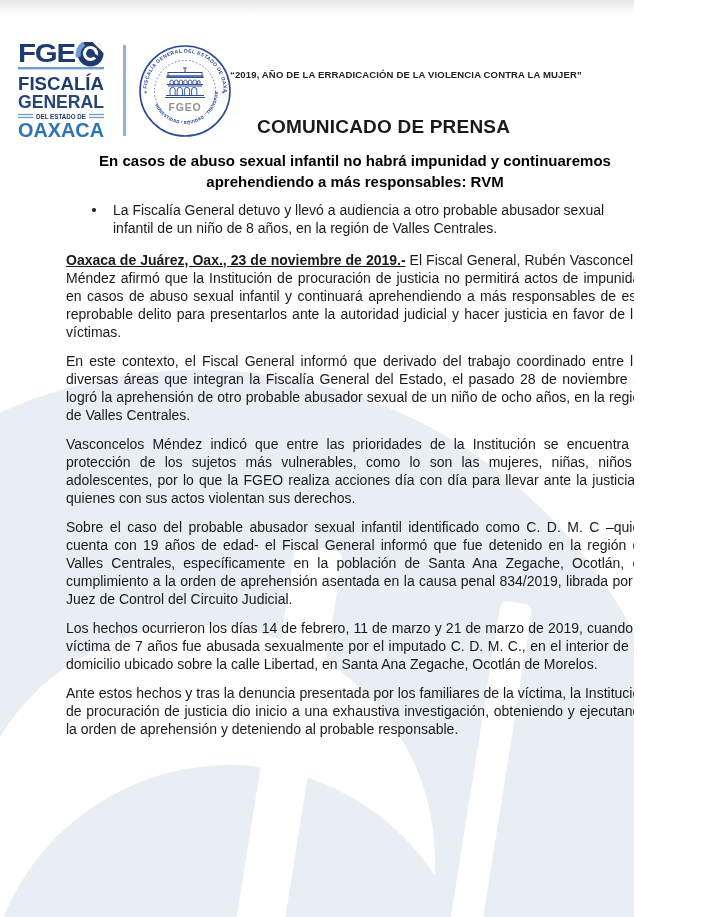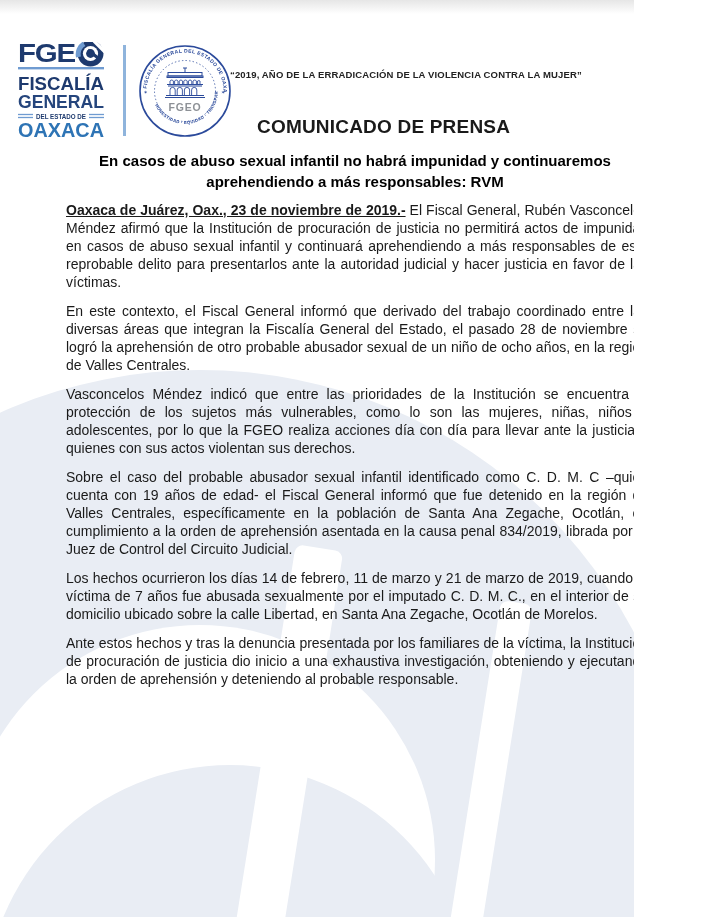--- a/index.html
+++ b/index.html
@@ -191,20 +191,24 @@
     <div class="motto">“2019, AÑO DE LA ERRADICACIÓN DE LA VIOLENCIA CONTRA LA MUJER”</div>
 
     <div class="press-title">COMUNICADO DE PRENSA</div>
 
     <div class="headline">
       <div class="headline-inner">En casos de abuso sexual infantil no habrá impunidad y continuaremos aprehendiendo a más responsables: RVM</div>
     </div>
 
     <div class="body-col">
 
+      <div class="bullet-item">
+        <span class="dot"></span>
+        <span>La Fiscalía General detuvo y llevó a audiencia a otro probable abusador sexual infantil de un niño de 8 años, en la región de Valles Centrales.</span>
+      </div>
 
       <p><b>Oaxaca de Juárez, Oax., 23 de noviembre de 2019.-</b> <span>El Fiscal General, Rubén Vasconcelos Méndez afirmó que la Institución de procuración de justicia no permitirá actos de impunidad en casos de abuso sexual infantil y continuará aprehendiendo a más responsables de este reprobable delito para presentarlos ante la autoridad judicial y hacer justicia en favor de las víctimas.</span></p>
       <p>En este contexto, el Fiscal General informó que derivado del trabajo coordinado entre las diversas áreas que integran la Fiscalía General del Estado, el pasado 28 de noviembre se logró la aprehensión de otro probable abusador sexual de un niño de ocho años, en la región de Valles Centrales.</p>
       <p>Vasconcelos Méndez indicó que entre las prioridades de la Institución se encuentra la protección de los sujetos más vulnerables, como lo son las mujeres, niñas, niños y adolescentes, por lo que la FGEO realiza acciones día con día para llevar ante la justicia a quienes con sus actos violentan sus derechos.</p>
       <p>Sobre el caso del probable abusador sexual infantil identificado como C. D. M. C –quien cuenta con 19 años de edad- el Fiscal General informó que fue detenido en la región de Valles Centrales, específicamente en la población de Santa Ana Zegache, Ocotlán, en cumplimiento a la orden de aprehensión asentada en la causa penal 834/2019, librada por el Juez de Control del Circuito Judicial.</p>
       <p>Los hechos ocurrieron los días 14 de febrero, 11 de marzo y 21 de marzo de 2019, cuando la víctima de 7 años fue abusada sexualmente por el imputado C. D. M. C., en el interior de su domicilio ubicado sobre la calle Libertad, en Santa Ana Zegache, Ocotlán de Morelos.</p>
       <p>Ante estos hechos y tras la denuncia presentada por los familiares de la víctima, la Institución de procuración de justicia dio inicio a una exhaustiva investigación, obteniendo y ejecutando la orden de aprehensión y deteniendo al probable responsable.</p>
 
     </div>
 

